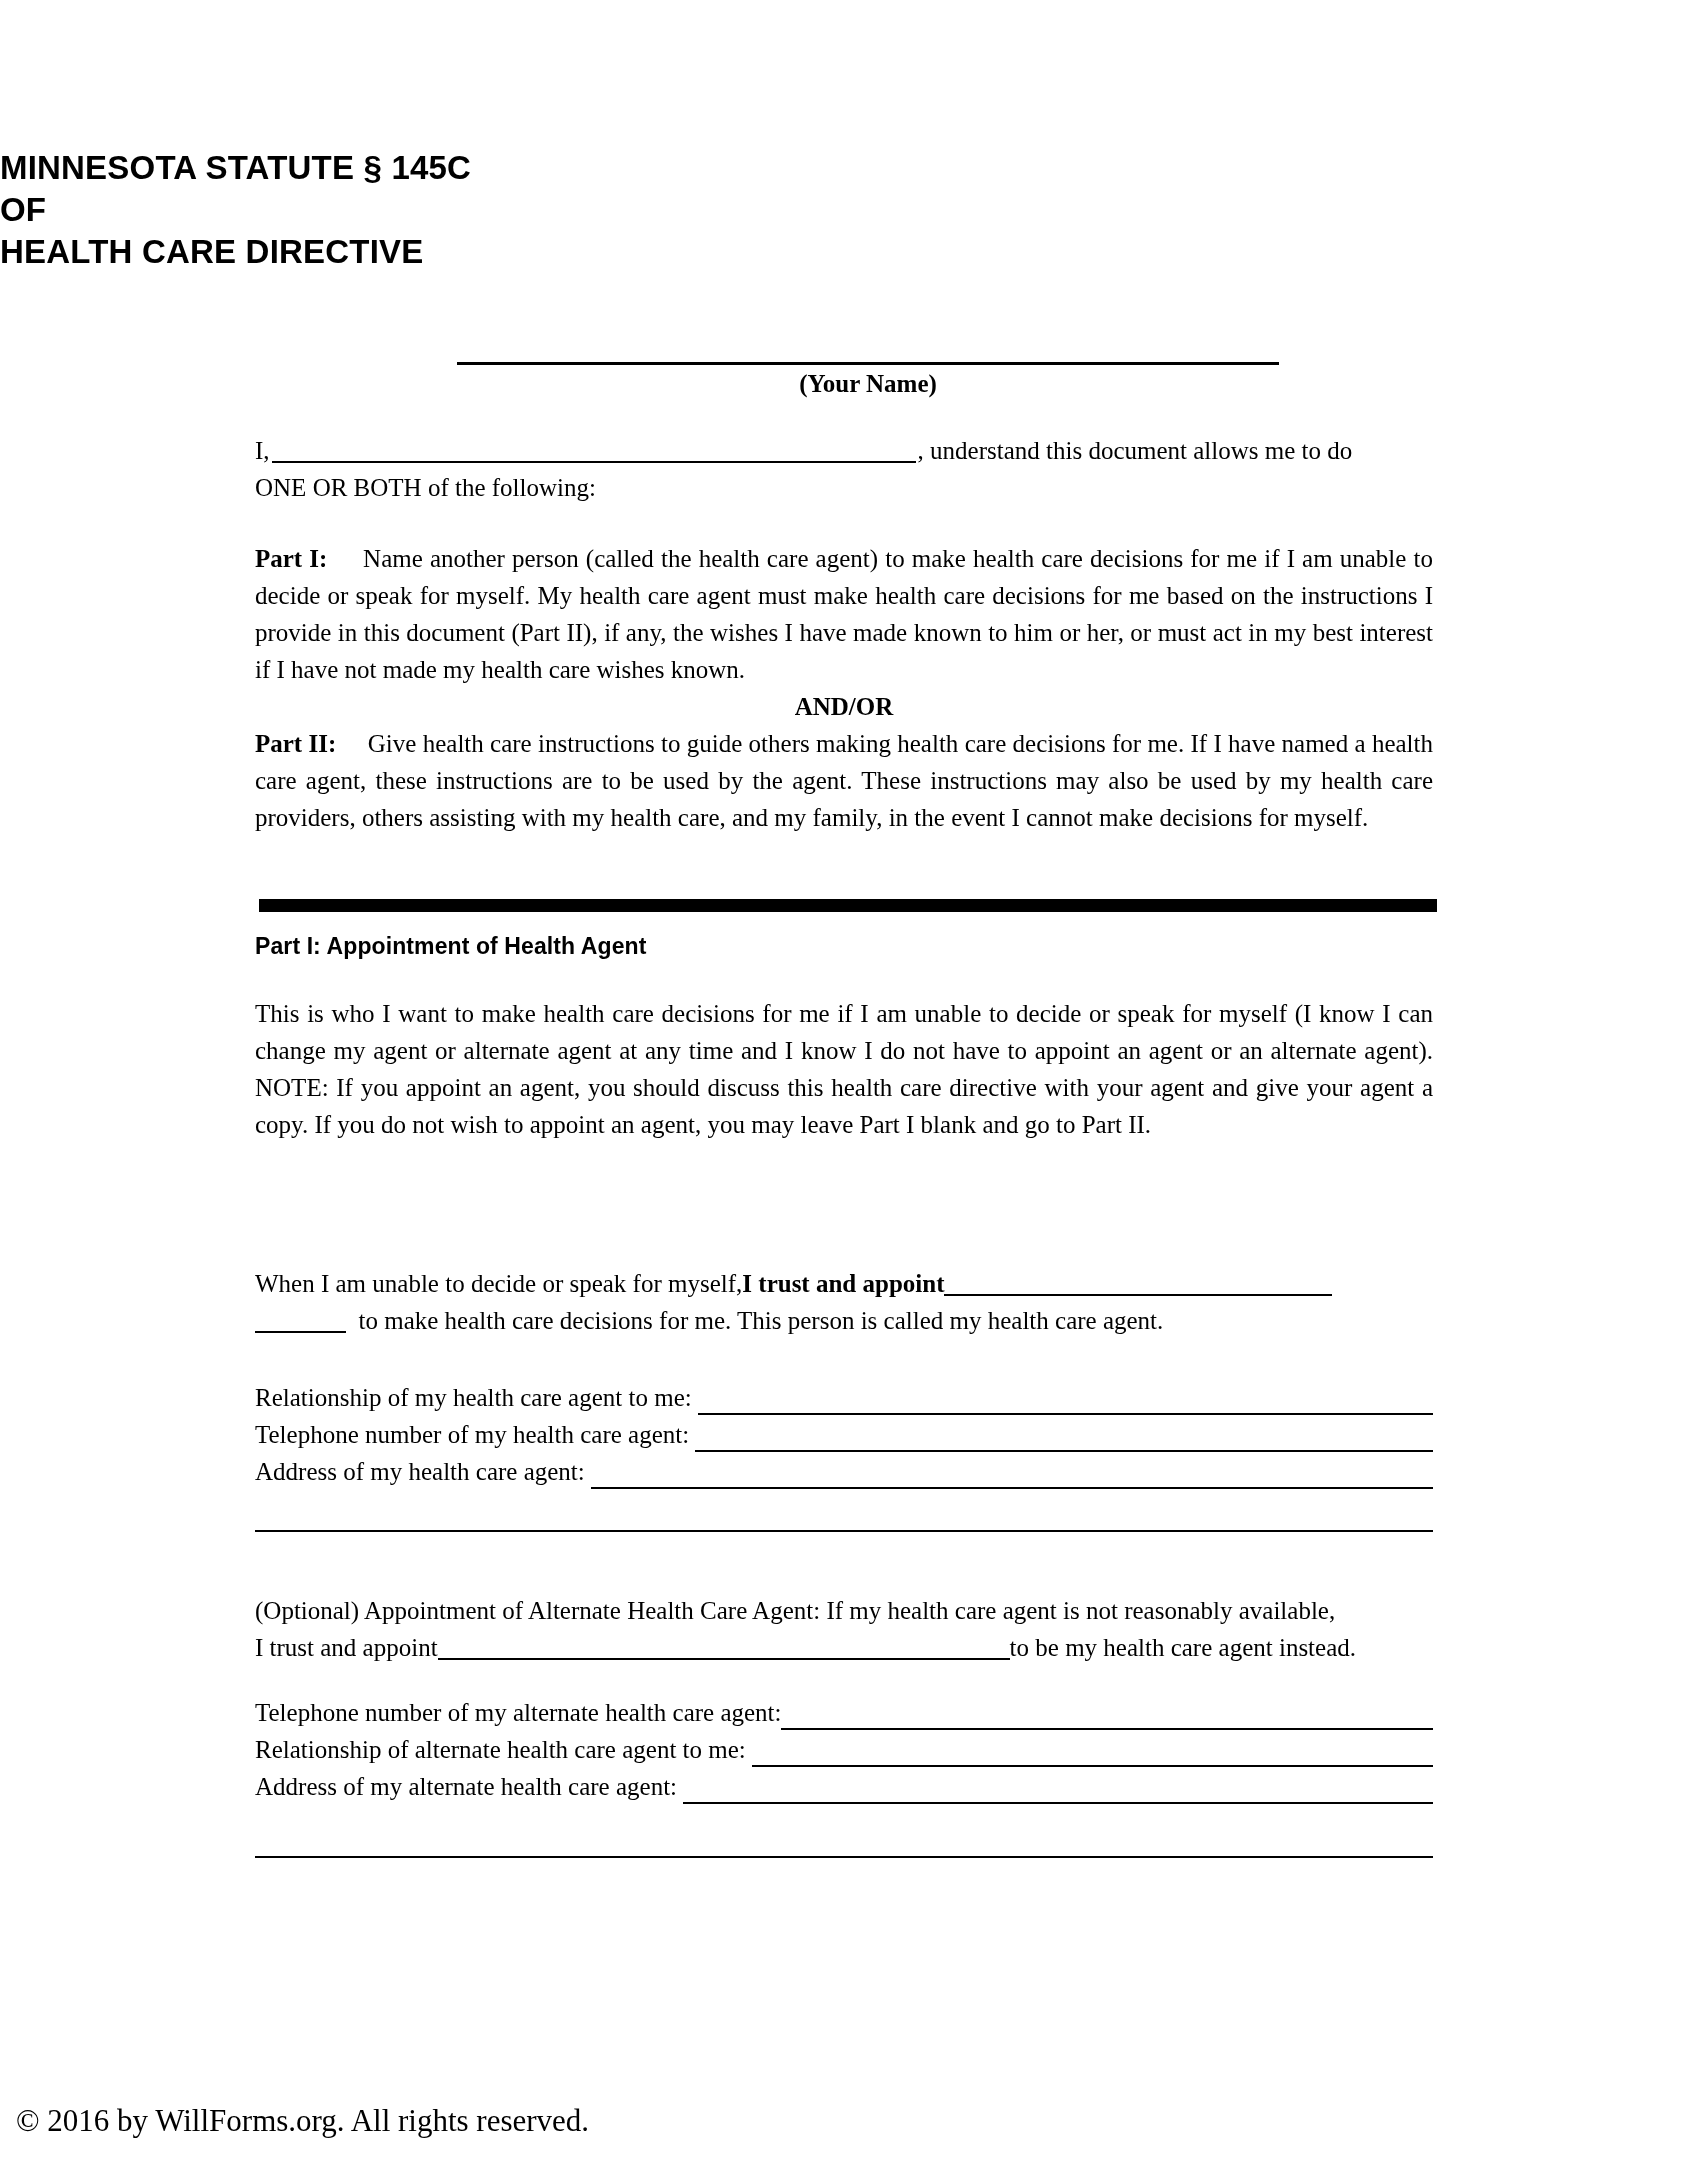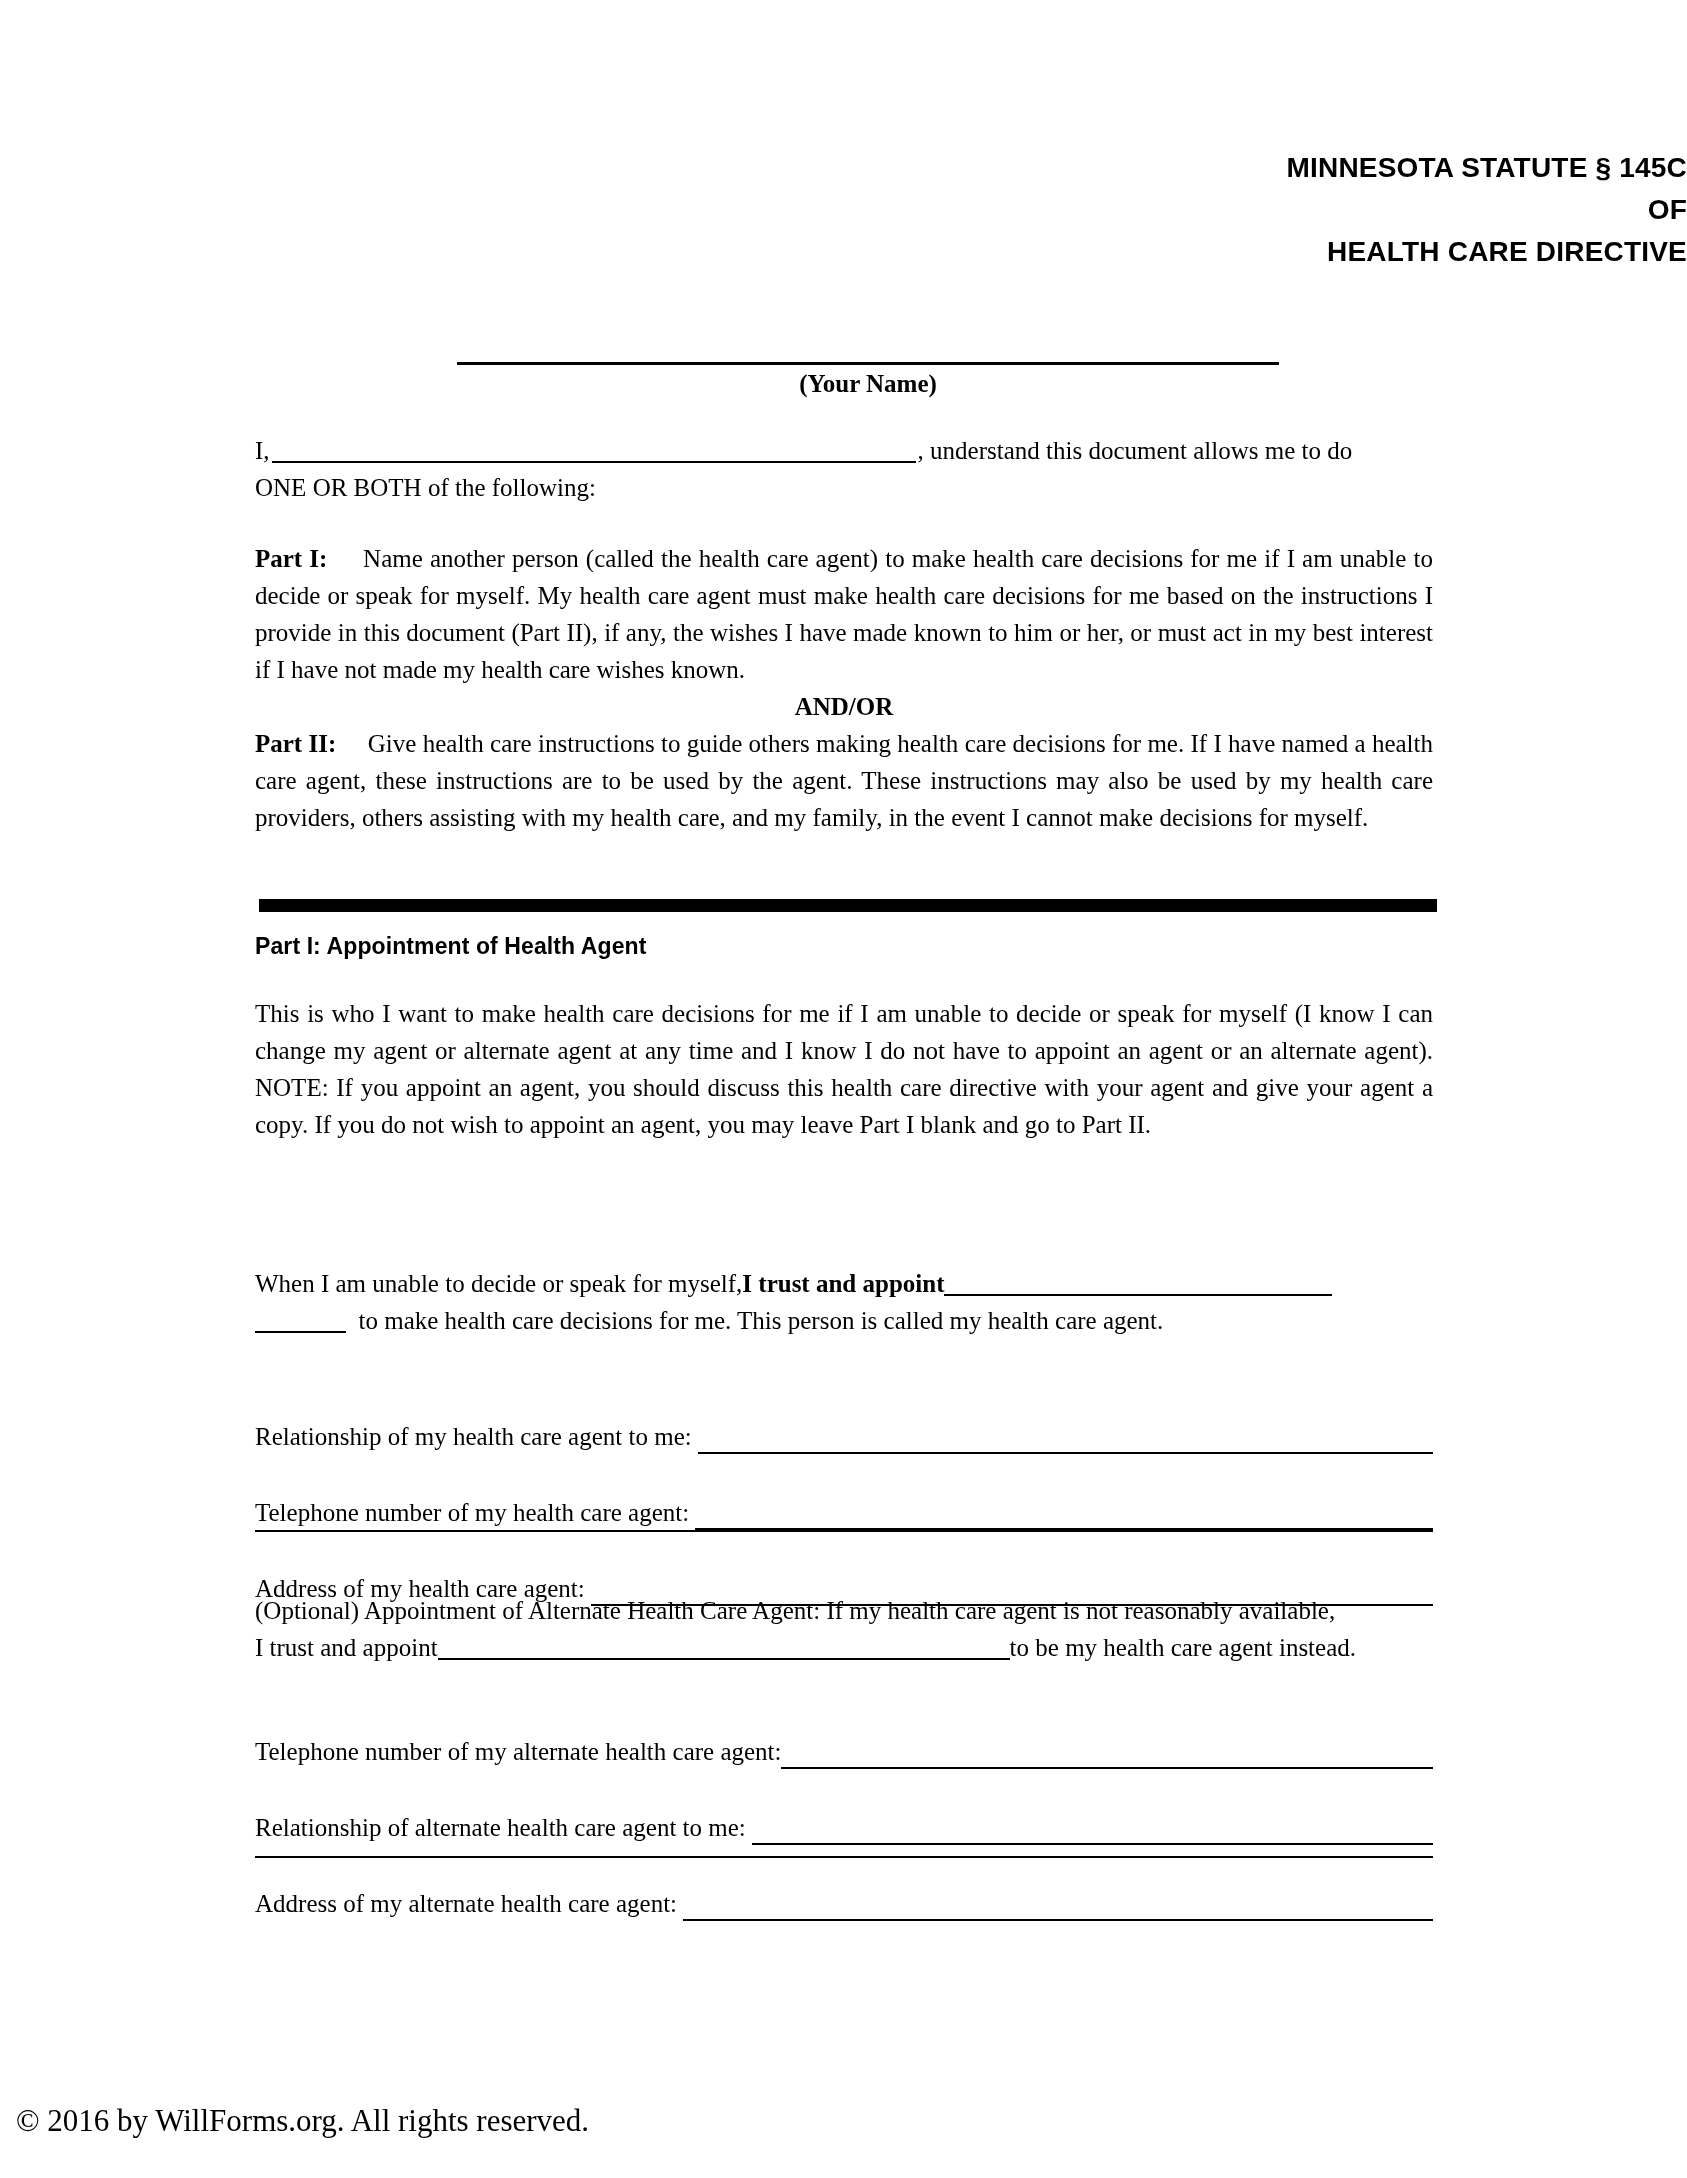--- a/index.html
+++ b/index.html
@@ -22,24 +22,24 @@
     height: 2178px;
     background: #fff;
   }
 
   
   .title-block {
     position: absolute;
     left: 0;
     top: 147px;
     width: 1687px;
-    text-align: right;
+    text-align: left;
     font-family: "Liberation Sans", "DejaVu Sans", sans-serif;
     font-weight: bold;
-    font-size: 28px;
+    font-size: 33px;
     line-height: 42px;
     letter-spacing: 0.2px;
   }
   .title-line { display: block; }
 
   
   .name-rule {
     position: absolute;
     left: 457px;
     top: 362px;
@@ -149,21 +149,20 @@
   .fields.agent { top: 1378px; }
   .fields.alt  { top: 1693px; }
 
   .field-row {
     display: flex;
     align-items: flex-end;
     height: 37px;
     font-size: 25px;
     line-height: 34px;
     white-space: nowrap;
-    margin-top: 39px;
   }
   .field-label { flex: 0 0 auto; }
   .field-rule {
     flex: 1 1 auto;
     border-bottom: 2px solid #000;
     height: 28px;
     margin-left: 6px;
   }
   .field-rule.tight { margin-left: 0px; }
 

